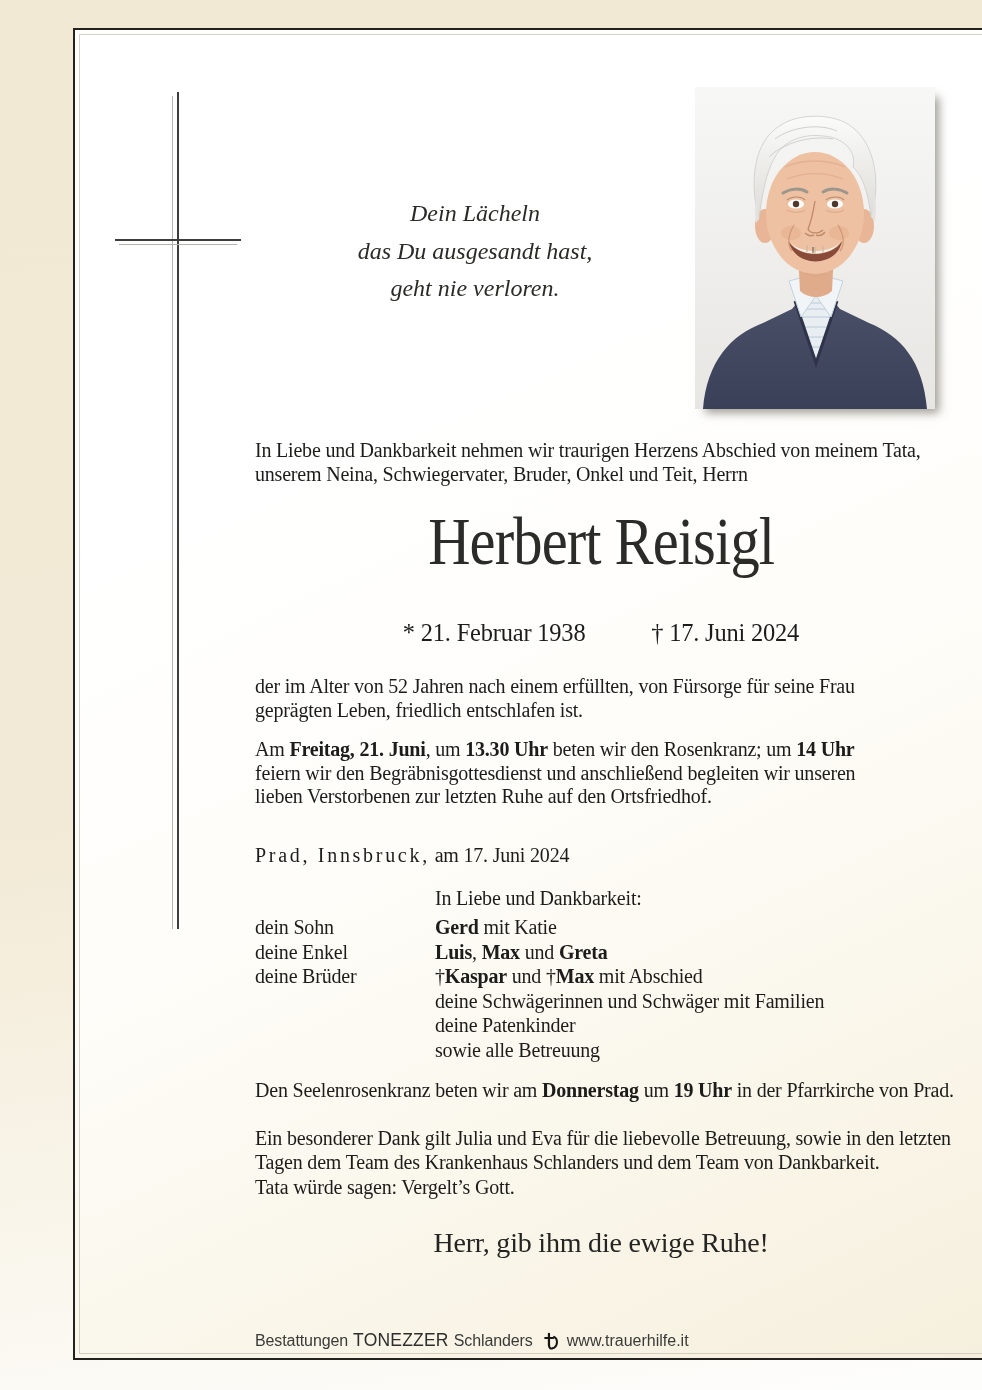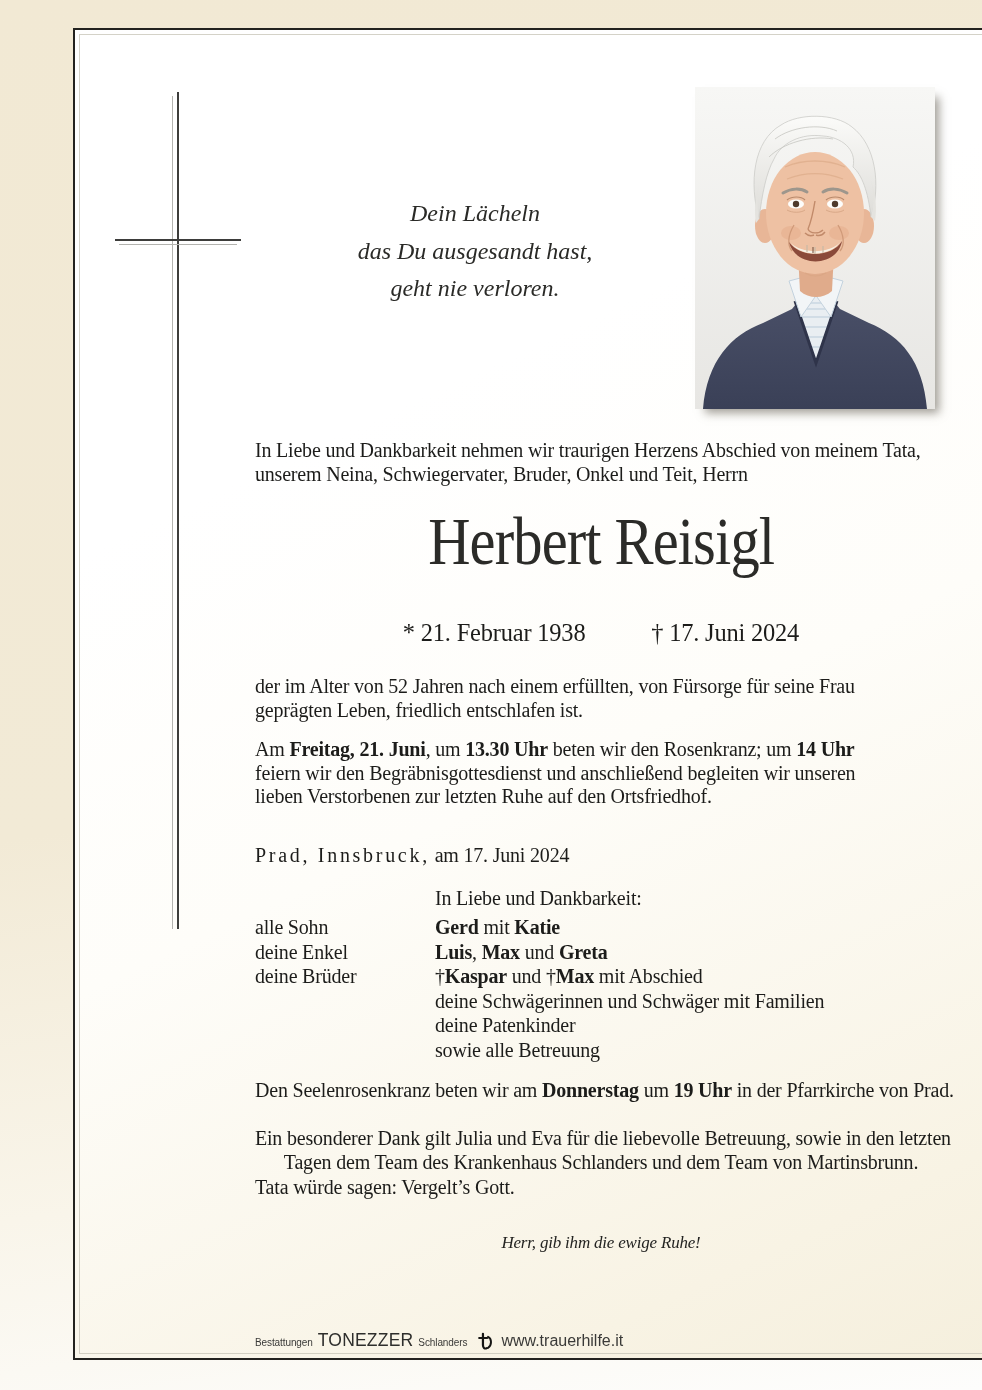--- a/index.html
+++ b/index.html
@@ -39,28 +39,28 @@
            transform:scaleX(.94);transform-origin:center;white-space:nowrap;}
   .b-life{top:645px;}
   .b-funeral{top:708px;}
   .b-dateline{top:814px;white-space:nowrap;}
   .spaced{letter-spacing:2.7px;}
   .b-love{top:857px;padding-left:180px;box-sizing:border-box;}
   .b-family{top:885px;line-height:24.5px;}
   .fam-row{display:flex;}
   .fam-row .lab{width:180px;flex:0 0 180px;}
   .b-rosary{top:1049px;}
-  .b-thanks{top:1097px;text-align:center;}
+  .b-thanks{top:1097px;}
   .b-tata{top:1146px;}
-  .b-closing{top:1201px;text-align:center;font-style:italic;font-size:17px;color:#242422;}
+  .b-closing{top:1201px;text-align:center;font-size:28px;color:#242422;}
   .line{white-space:nowrap;}
   
   .footer{position:absolute;left:180px;top:1300px;display:flex;align-items:baseline;
           font-family:"Liberation Sans",sans-serif;color:#3a3a38;}
-  .f-small{font-size:10px;letter-spacing:-0.1px;}
+  .f-small{font-size:16px;letter-spacing:-0.1px;}
   .f-brand{font-size:17.5px;color:#2e2e2c;letter-spacing:.2px;margin:0 5px 0 5px;}
   .f-place{margin-right:8px;}
   .f-logo{align-self:center;margin:0 7px 0 2px;transform:translateY(2px);}
   .f-site{font-size:16px;}
 </style>
 </head>
 <body>
 
 <div class="card">
   <div class="inner-frame"></div>
@@ -173,22 +173,22 @@
 
     <div class="block b-dateline">
       <span class="spaced">Prad, Innsbruck,</span>
       <span>am 17. Juni 2024</span>
     </div>
 
     <div class="block b-love">In Liebe und Dankbarkeit:</div>
 
     <div class="block b-family">
       <div class="fam-row">
-        <span class="lab">alle Sohn</span>
-        <span><span style="font-weight: bold;">Gerd</span><span> mit </span><span style="font-weight: bold;">Katie</span></span>
+        <span class="lab">dein Sohn</span>
+        <span><span style="font-weight: bold;">Gerd</span><span> mit </span><span style="font-weight: normal;">Katie</span></span>
       </div>
       <div class="fam-row">
         <span class="lab">deine Enkel</span>
         <span><span style="font-weight: bold;">Luis</span><span>, </span><span style="font-weight: bold;">Max</span><span> und </span><span style="font-weight: bold;">Greta</span></span>
       </div>
       <div class="fam-row">
         <span class="lab">deine Brüder</span>
         <span><span>†</span><span style="font-weight: bold;">Kaspar</span><span> und †</span><span style="font-weight: bold;">Max</span><span> mit Abschied</span></span>
       </div>
       <div class="fam-row">
@@ -204,21 +204,21 @@
         <span><span>sowie alle Betreuung</span></span>
       </div>
     </div>
 
     <div class="block b-rosary">
       <div class="line"><span>Den Seelenrosenkranz beten wir am </span><span style="font-weight: bold;">Donnerstag</span><span> um </span><span style="font-weight: bold;">19 Uhr</span><span> in der Pfarrkirche von Prad.</span></div>
     </div>
 
     <div class="block b-thanks">
       <div class="line">Ein besonderer Dank gilt Julia und Eva für die liebevolle Betreuung, sowie in den letzten</div>
-      <div class="line">Tagen dem Team des Krankenhaus Schlanders und dem Team von Martinsbrunn.</div>
+      <div class="line">Tagen dem Team des Krankenhaus Schlanders und dem Team von Dankbarkeit.</div>
     </div>
 
     <div class="block b-tata">Tata würde sagen: Vergelt’s Gott.</div>
 
     <div class="block b-closing">Herr, gib ihm die ewige Ruhe!</div>
   </div>
 
   <div class="footer">
     <span class="f-small">Bestattungen</span>
     <span class="f-brand">TONEZZER</span>

